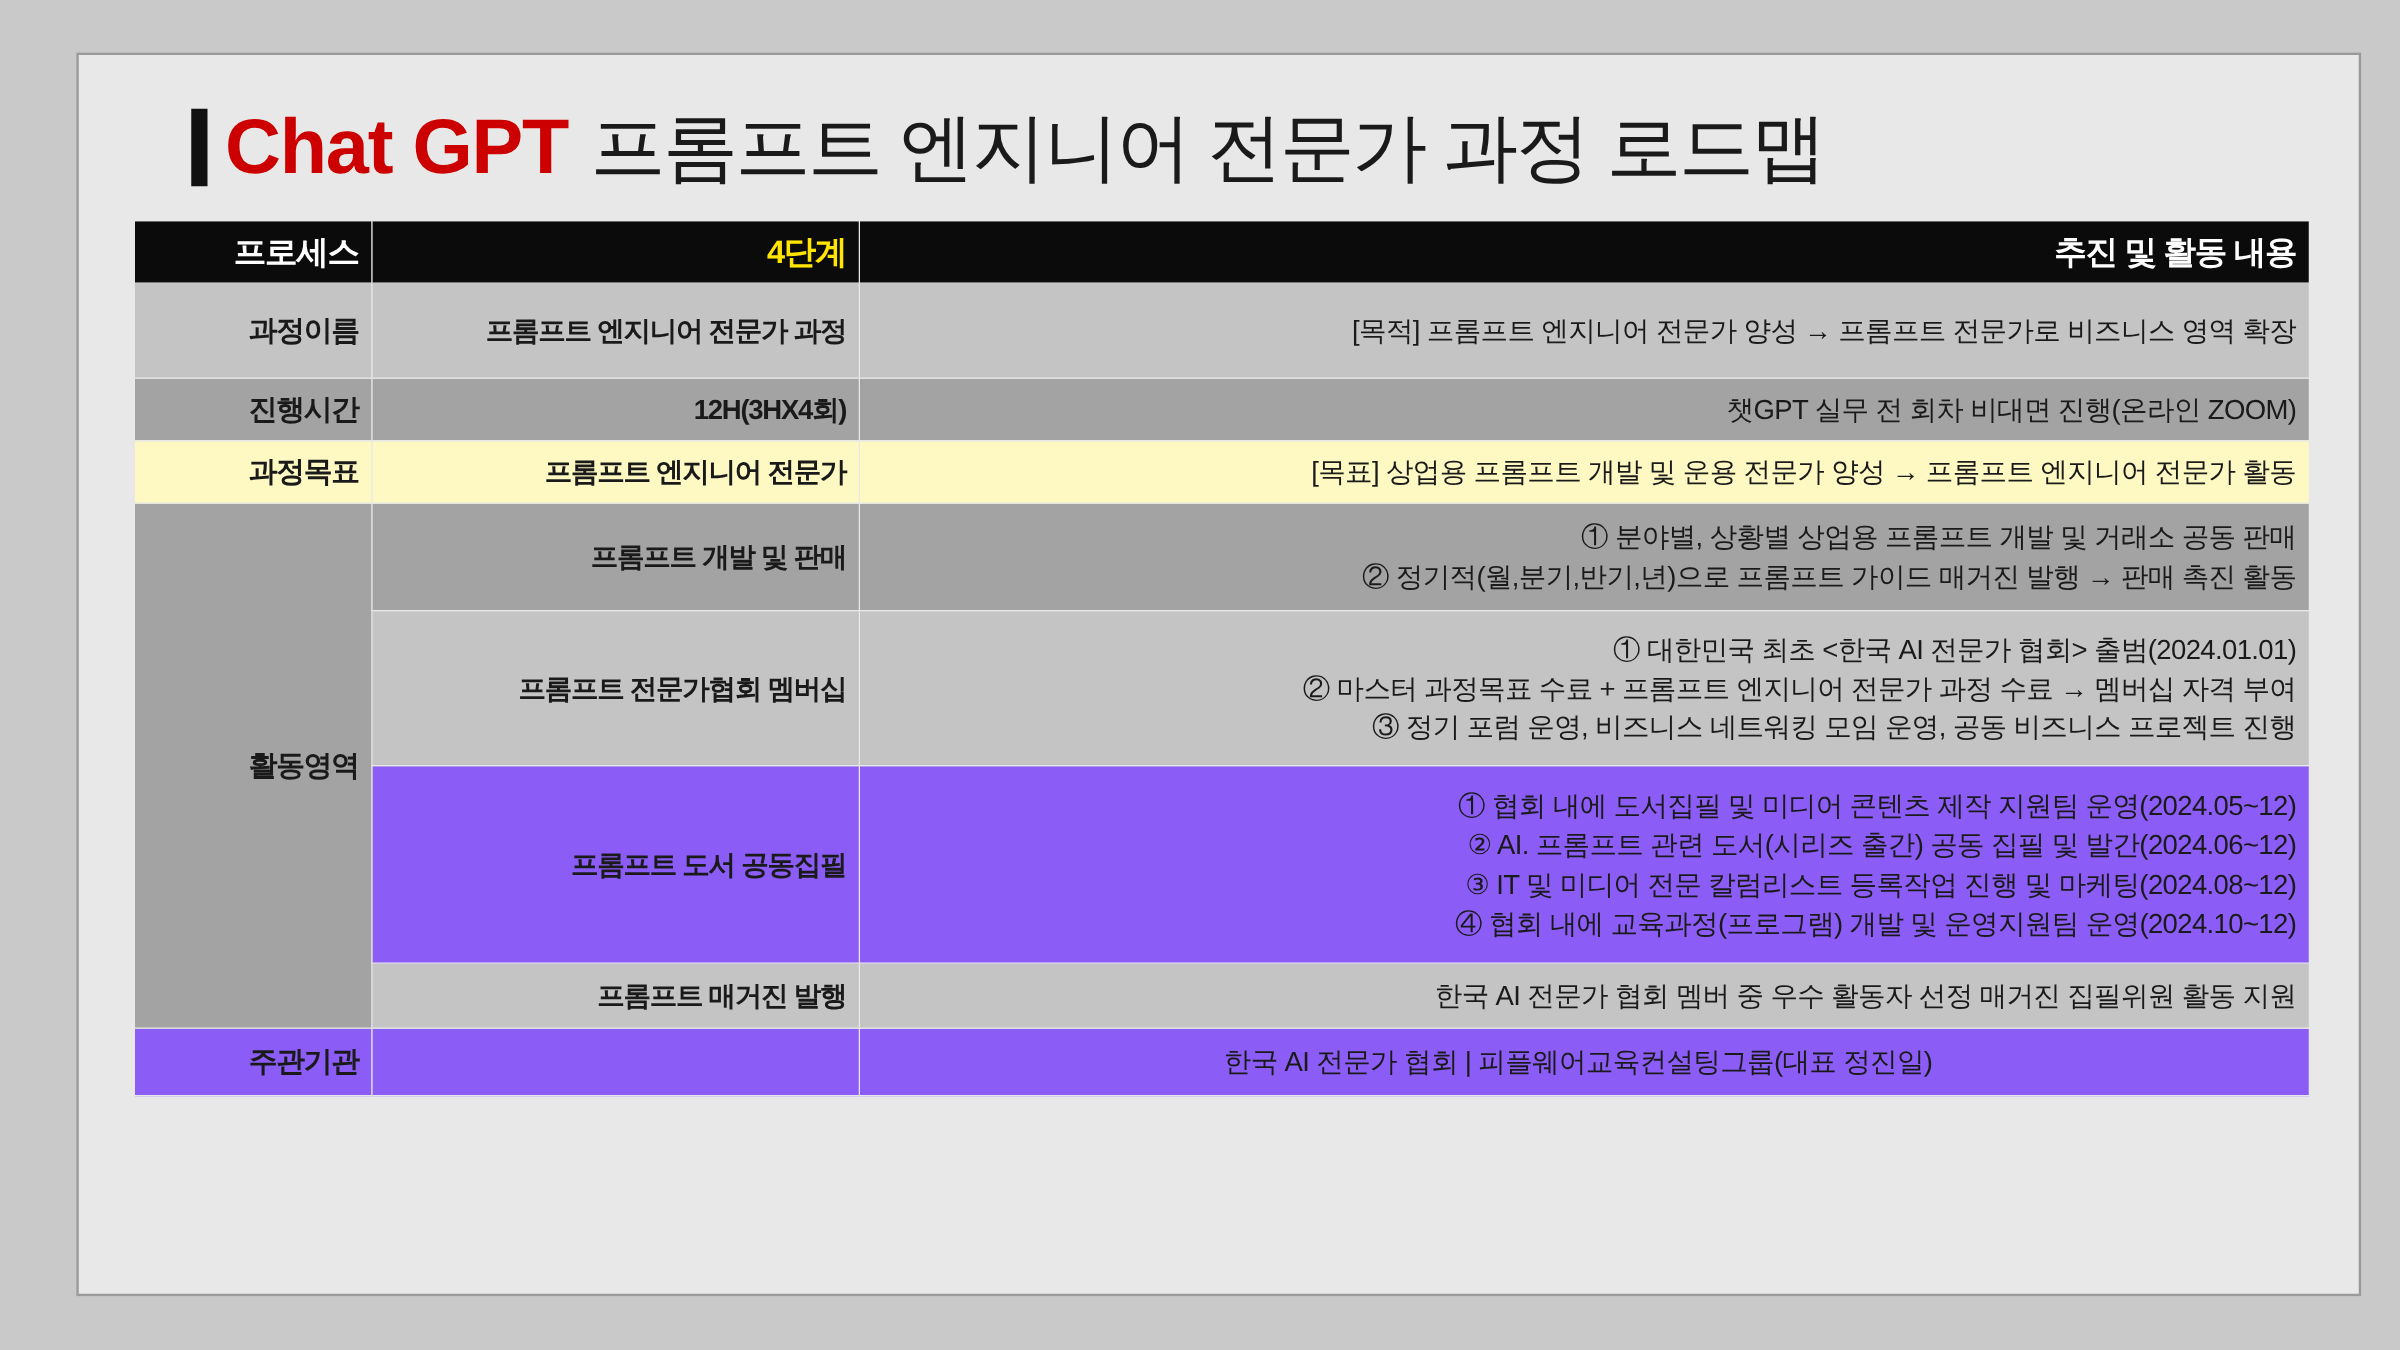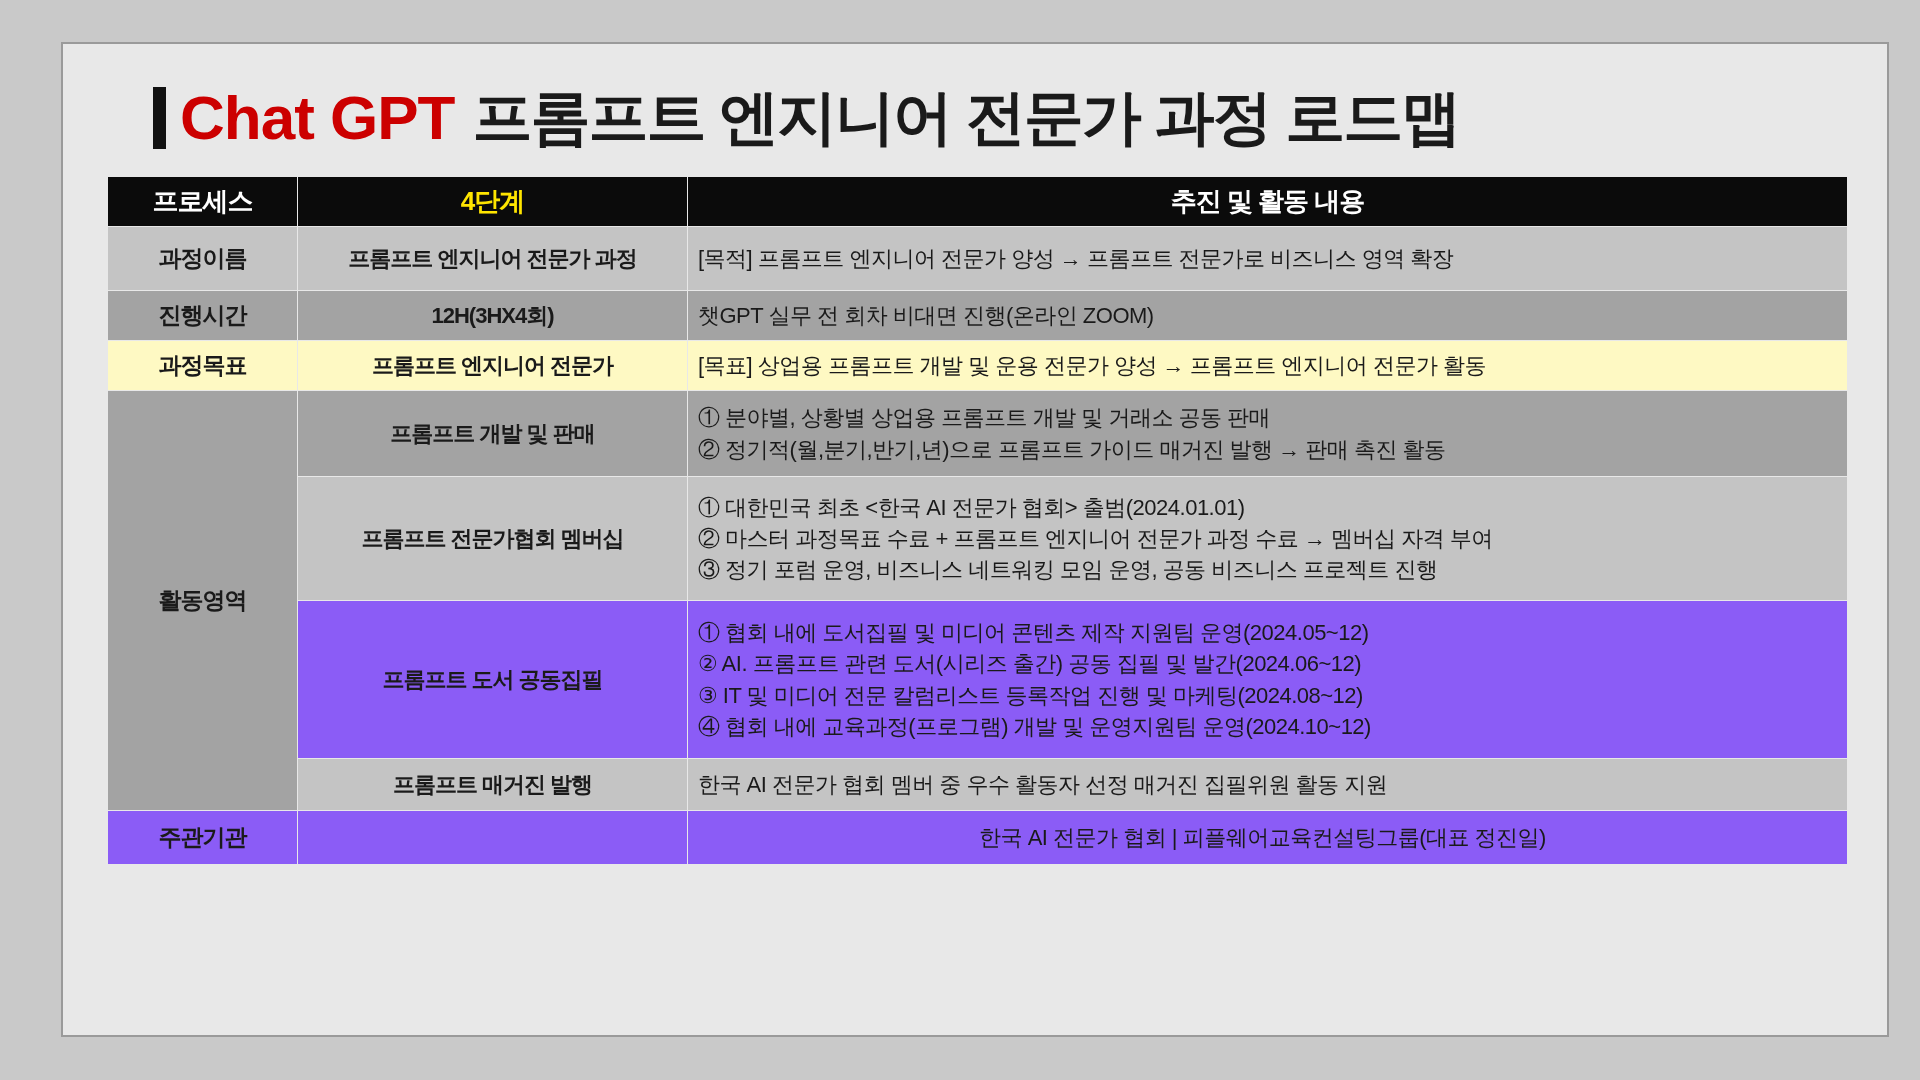--- a/index.html
+++ b/index.html
@@ -46,39 +46,40 @@
   .title-red {
     font-size: 62px;
     font-weight: bold;
     color: #cc0000;
     letter-spacing: -1px;
     line-height: 1;
     white-space: nowrap;
   }
   .title-black {
     font-size: 60px;
-    font-weight: bold;
+    font-weight: normal;
     color: #1a1a1a;
     letter-spacing: -2px;
     line-height: 1;
     margin-left: 18px;
     white-space: nowrap;
   }
   
   table.roadmap {
     border-collapse: collapse;
     width: 1740px;
     margin-top: 12px;
     table-layout: fixed;
   }
   table.roadmap td, table.roadmap th {
     border: 1px solid #e8e8e8;
     vertical-align: middle;
     padding: 6px 10px;
     box-sizing: border-box;
+    text-align: right;
   }
   thead th {
     background: #0b0b0b;
     color: #ffffff;
     font-size: 26px;
     font-weight: bold;
     height: 50px;
     text-align: center;
     letter-spacing: -1px;
   }
@@ -142,21 +143,21 @@
       </colgroup>
       <thead>
         <tr>
           <th>프로세스</th>
           <th class="stage">4단계</th>
           <th>추진 및 활동 내용</th>
         </tr>
       </thead>
       <tbody>
 
-        <tr style="height:64px;">
+        <tr style="height:76px;">
           <td class="c1 bg-dark">과정이름</td>
           <td class="c2 bg-dark">프롬프트 엔지니어 전문가 과정</td>
           <td class="c3 bg-dark">
             <span class="line">[목적] 프롬프트 엔지니어 전문가 양성  →  프롬프트 전문가로 비즈니스 영역 확장</span>
           </td>
         </tr>
 
         <tr style="height:50px;">
           <td class="c1 bg-light">진행시간</td>
           <td class="c2 bg-light">12H(3HX4회)</td>

